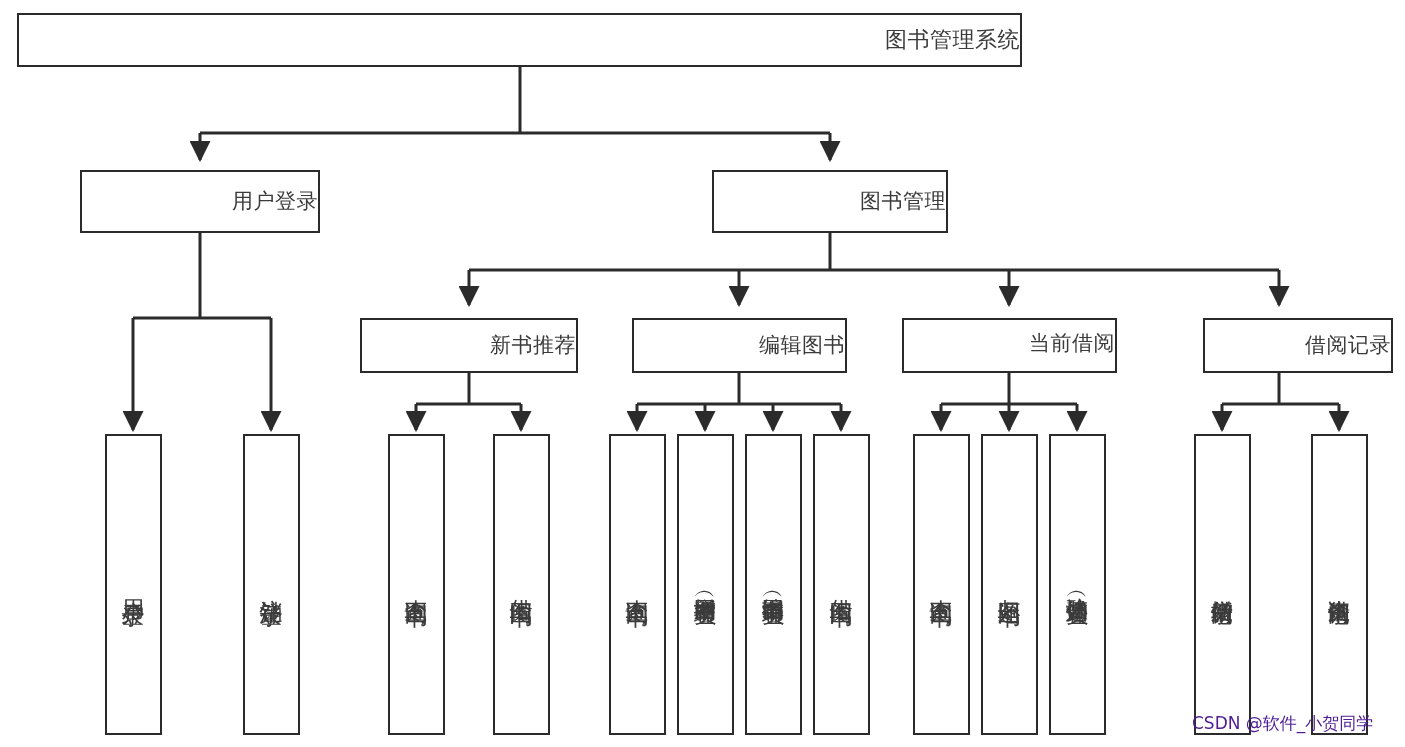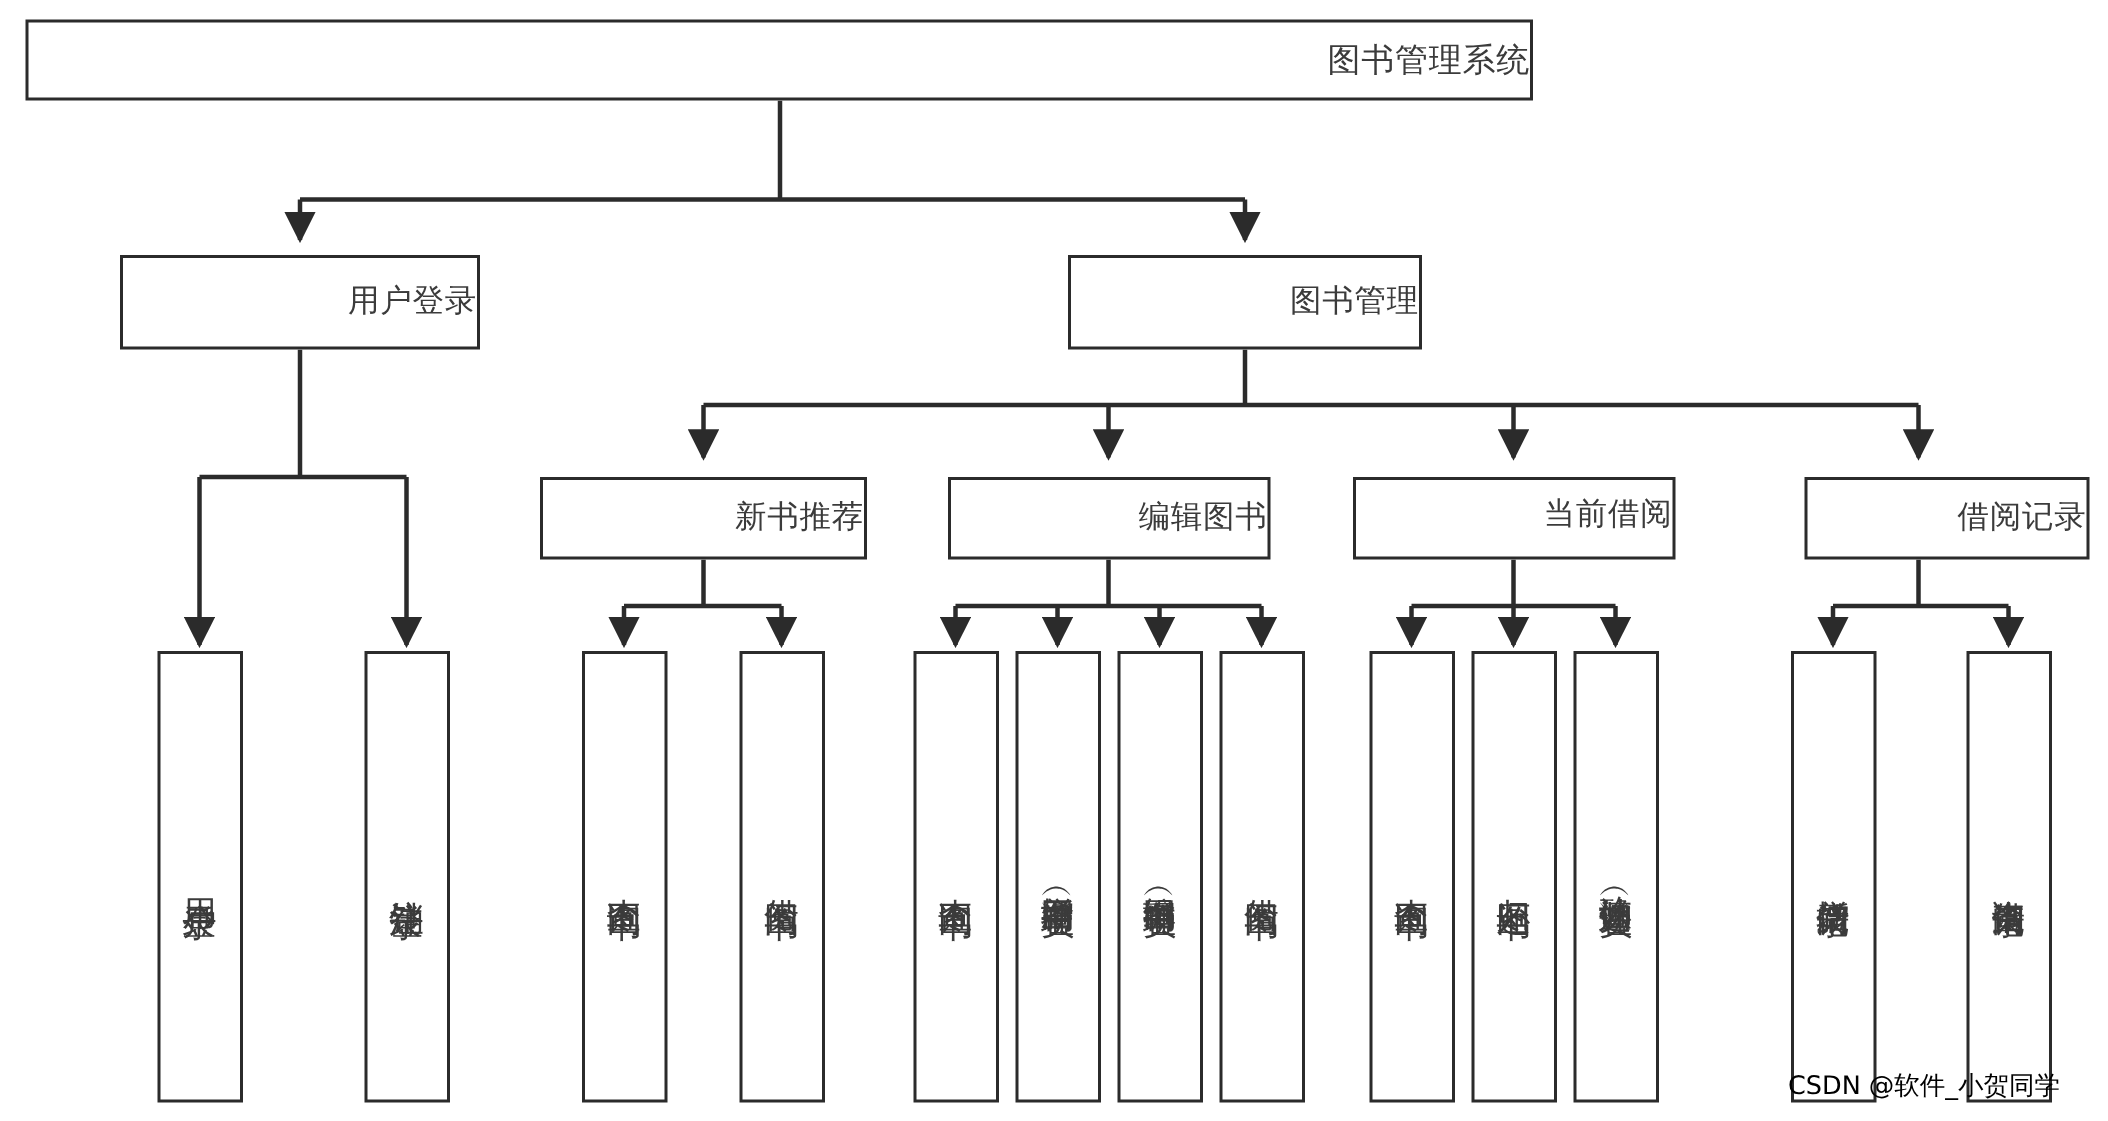--- a/index.html
+++ b/index.html
@@ -66,21 +66,21 @@
   }
   .v-node.tall-text .lbl {
     font-size: 22px;
     letter-spacing: 1px;
   }
   .watermark {
     position: absolute;
     left: 1192px;
     top: 712px;
     font-size: 17px;
-    color: #000000;
+    color: #4c1d95;
     white-space: nowrap;
     z-index: 3;
     font-family: "DejaVu Sans", sans-serif;
   }
 </style>
 </head>
 <body>
 
 <div id="canvas">
 

